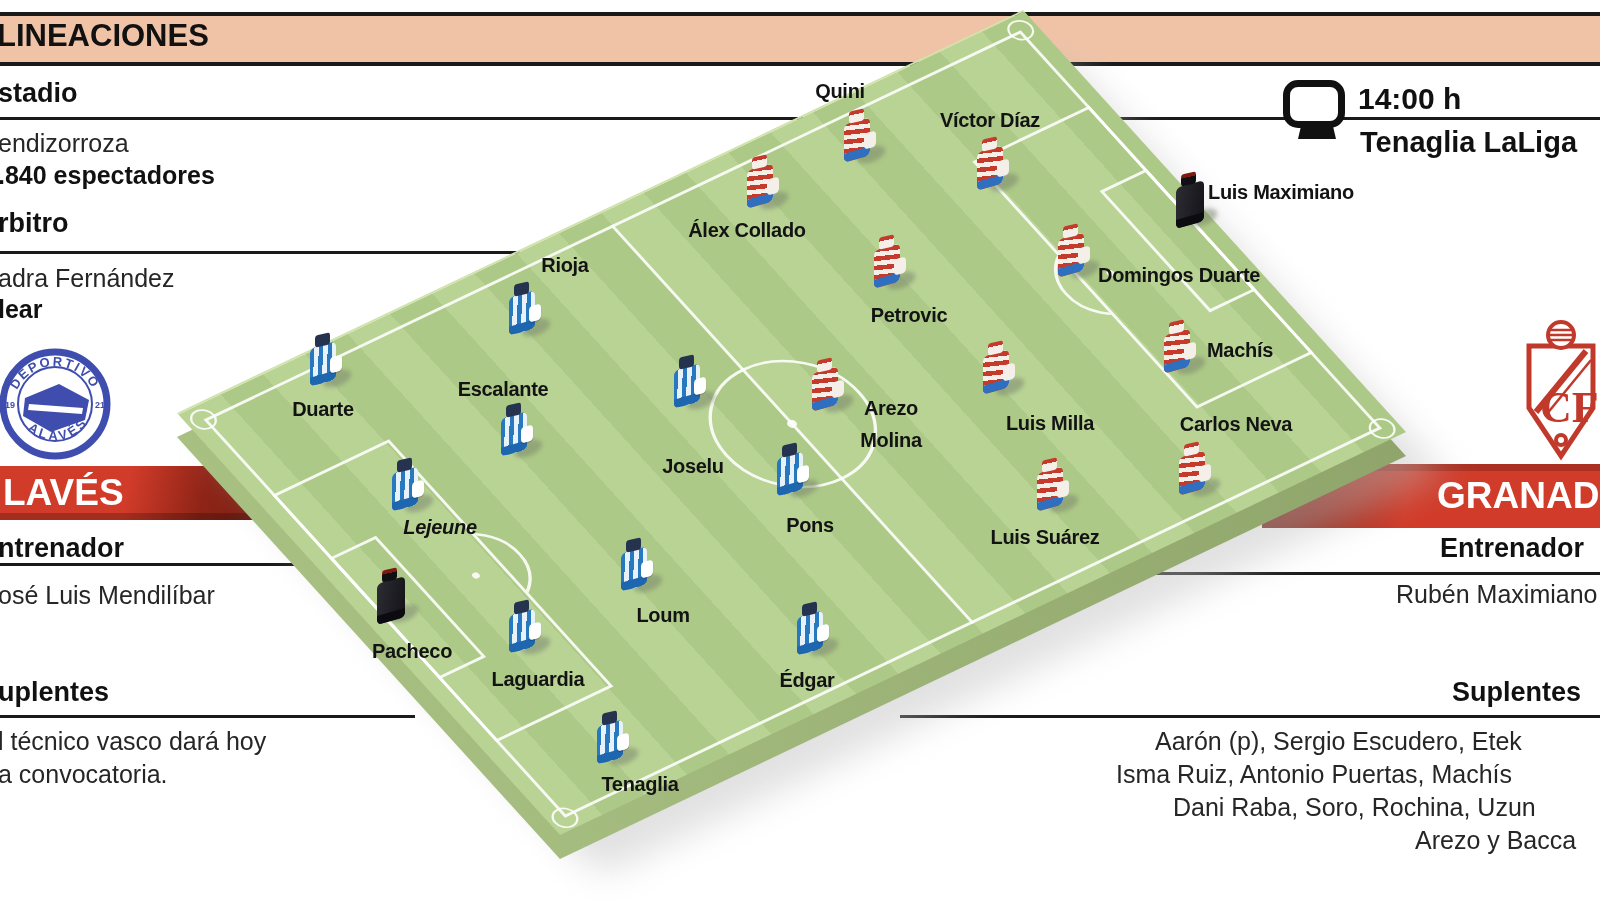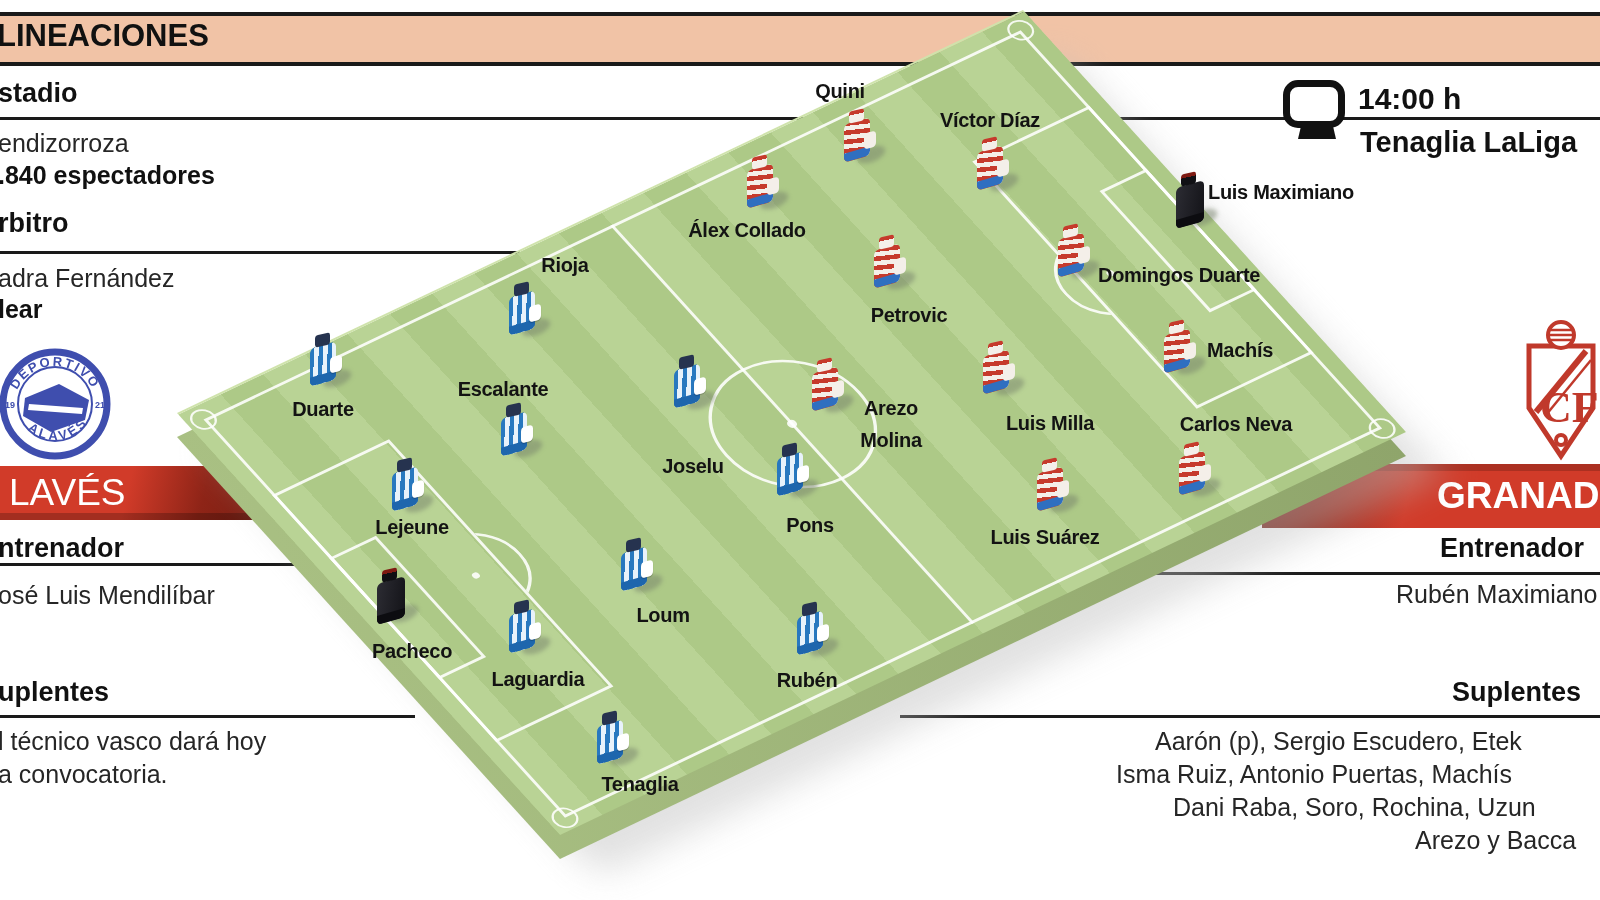--- a/index.html
+++ b/index.html
@@ -52,22 +52,22 @@
   
   .tv{position:absolute;left:1283px;top:80px;width:62px;height:48px;border:7px solid #111;
       border-radius:15px;background:#fff;z-index:6;}
   .tv::after{content:"";position:absolute;left:8px;top:39px;width:38px;height:13px;background:#111;
       clip-path:polygon(8% 0,92% 0,100% 100%,0 100%);}
 
   
   .bar-left{position:absolute;left:0;top:466px;width:285px;height:54px;z-index:1;
       background:linear-gradient(103deg,#d13b29 0px,#d13b29 130px,#8e2417 205px,#731c10 285px);
       box-shadow:inset 0 -7px 0 rgba(0,0,0,.22);}
-  .bar-left span{position:absolute;left:9px;top:50%;transform:translateY(-50%);
-      font-weight:400;font-size:37px;color:#fff;white-space:nowrap;}
+  .bar-left span{position:absolute;left:3px;top:50%;transform:translateY(-50%);
+      font-weight:700;font-size:37px;color:#fff;white-space:nowrap;}
   .bar-right{position:absolute;left:1262px;top:464px;width:338px;height:64px;z-index:1;
       background:linear-gradient(103deg,#6d1a10 0px,#8e2417 60px,#d13b29 150px,#d13b29 100%);
       box-shadow:inset 0 7px 0 rgba(0,0,0,.18);}
   .bar-right span{position:absolute;left:175px;top:50%;transform:translateY(-50%);
       font-weight:700;font-size:37px;color:#fff;white-space:nowrap;}
 
   
   .badge{position:absolute;z-index:6;}
   #badge-alaves{left:-1px;top:346px;width:114px;height:116px;}
   #badge-granada{left:1522px;top:318px;width:78px;height:146px;}
@@ -314,21 +314,21 @@
       <div class="phead" data-name="player-figure-head"></div>
       <div class="parm" data-name="player-figure-arm"></div>
     </div>
     <div class="plabel" data-name="player-label-duarte" style="left: 323px; top: 409px;">Duarte</div>
     <div class="player alaves" data-name="player-figure-lejeune" style="left: 388px; top: 458px;">
       <div class="pshadow" data-name="player-figure-shadow"></div>
       <div class="pbody" data-name="player-figure-shirt"></div>
       <div class="phead" data-name="player-figure-head"></div>
       <div class="parm" data-name="player-figure-arm"></div>
     </div>
-    <div class="plabel" data-name="player-label-lejeune" style="left: 412px; top: 527px;">Lejeune</div>
+    <div class="plabel" data-name="player-label-lejeune" style="left: 440px; top: 527px; font-style: italic;">Lejeune</div>
     <div class="player alaves" data-name="player-figure-laguardia" style="left: 505px; top: 600px;">
       <div class="pshadow" data-name="player-figure-shadow"></div>
       <div class="pbody" data-name="player-figure-shirt"></div>
       <div class="phead" data-name="player-figure-head"></div>
       <div class="parm" data-name="player-figure-arm"></div>
     </div>
     <div class="plabel" data-name="player-label-laguardia" style="left: 538px; top: 679px;">Laguardia</div>
     <div class="player alaves" data-name="player-figure-tenaglia" style="left: 593px; top: 711px;">
       <div class="pshadow" data-name="player-figure-shadow"></div>
       <div class="pbody" data-name="player-figure-shirt"></div>
@@ -370,14 +370,14 @@
       <div class="phead" data-name="player-figure-head"></div>
       <div class="parm" data-name="player-figure-arm"></div>
     </div>
     <div class="plabel" data-name="player-label-pons" style="left: 810px; top: 525px;">Pons</div>
     <div class="player alaves" data-name="player-figure-edgar" style="left: 793px; top: 602px;">
       <div class="pshadow" data-name="player-figure-shadow"></div>
       <div class="pbody" data-name="player-figure-shirt"></div>
       <div class="phead" data-name="player-figure-head"></div>
       <div class="parm" data-name="player-figure-arm"></div>
     </div>
-    <div class="plabel" data-name="player-label-edgar" style="left: 807px; top: 680px;">Rubén</div>
+    <div class="plabel" data-name="player-label-edgar" style="left: 807px; top: 680px;">Édgar</div>
   </div>
 
 </body></html>

